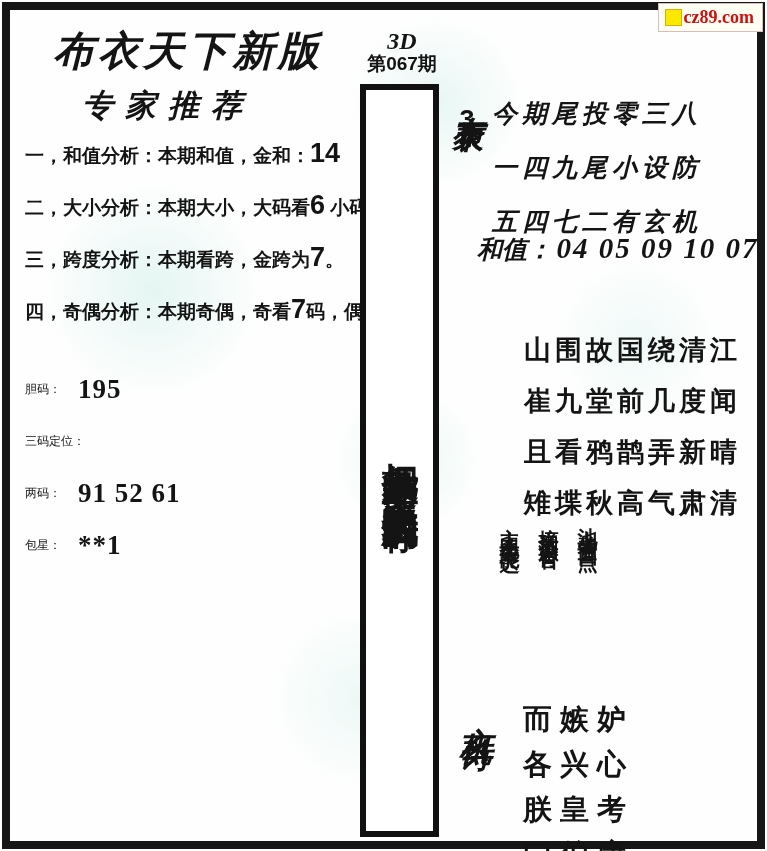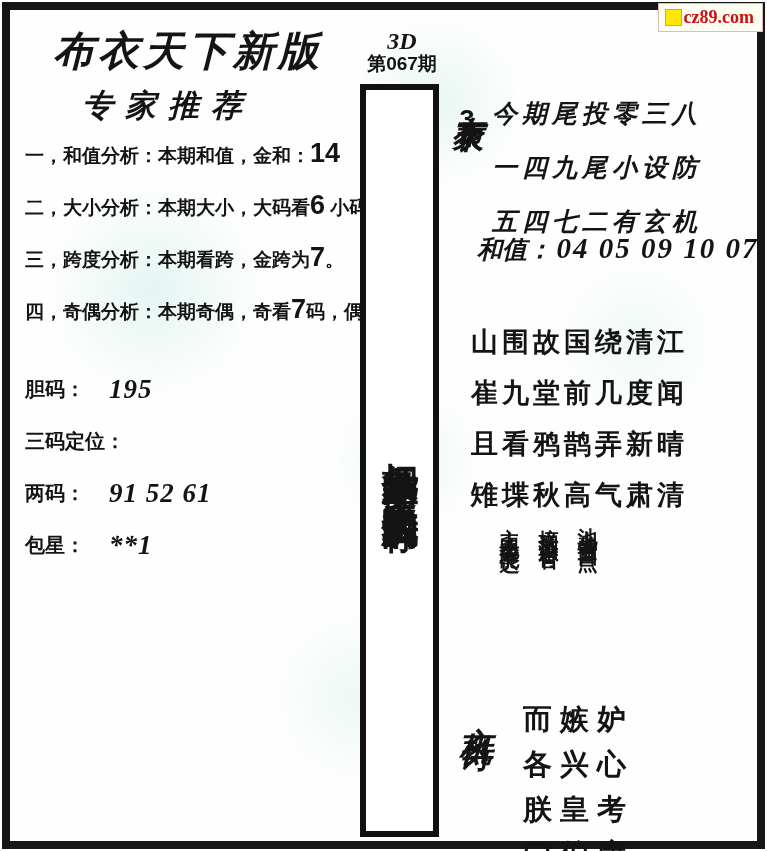--- a/index.html
+++ b/index.html
@@ -33,40 +33,40 @@
   .issue{left:352px; top:28px; width:100px; text-align:center; line-height:1.1;}
   .issue .game{font-family:"Liberation Serif", serif; font-style:italic; font-weight:bold; font-size:24px; display:block;}
   .issue .num{font-weight:bold; font-size:19px; display:block;}
 
   .analysis{left:25px; top:140px; width:350px;}
   .ana-line{margin-bottom:25px; font-size:19px; font-weight:700; line-height:1.15; white-space:nowrap;}
   .ana-line .big{font-size:27px; line-height:1;}
 
   .picks{left:25px; top:374px; width:350px;}
   .pick{margin-bottom:21px; white-space:nowrap; height:31px; display:flex; align-items:center;}
-  .pick .lab{font-size:20px; font-weight:700;}
-  .pick .val{font-family:"Liberation Serif", serif; font-style:italic; font-weight:bold;
-    font-size:27px; margin-left:24px; letter-spacing:1px;}
+  .pick .lab{font-size:12px; font-weight:400;}
+  .pick .val{font-family:"Liberation Serif", serif; font-weight:bold;
+    font-size:27px; margin-left:17px; letter-spacing:1px;}
 
   .banner{left:360px; top:84px; width:79px; height:753px; border:6px solid #111; box-sizing:border-box;
     display:flex; flex-direction:column; align-items:center; justify-content:center; gap:24px; background:#fff;}
   .banner .vtext{font-size:37px; font-weight:bold; line-height:1.15; letter-spacing:2px;}
 
   .brand{left:441px; top:92px; width:52px; display:flex; flex-direction:column; align-items:center;}
   .brand .chars{font-size:31px; font-weight:bold; font-style:italic; letter-spacing:3px; line-height:1.05;}
   .brand .n3{font-size:27px; font-weight:600; margin-top:1px;}
 
   .tips{left:492px; top:97px; width:250px;}
   .tip{margin-bottom:21px; font-size:25px; font-weight:bold; font-style:italic; letter-spacing:5px; white-space:nowrap;}
 
   .sum{left:477px; top:232px; white-space:nowrap;}
   .sum .lab{font-size:25px; font-weight:bold; font-style:italic;}
   .sum .vals{font-family:"Liberation Serif", serif; font-size:29px; font-weight:bold; font-style:italic; letter-spacing:2px;}
 
-  .poem{left:471px; top:324px; width:270px;}
+  .poem{left:471px; top:332px; width:270px;text-align:right;}
   .poem-line{margin-bottom:15px; font-size:27px; font-weight:bold; letter-spacing:4px; white-space:nowrap;}
 
   .couplets{left:498px; top:512px; display:flex; flex-direction:row; gap:15px;}
   .couplet{font-size:20px; font-weight:bold; letter-spacing:4px; line-height:1.2;}
 
   .mystery-title{left:457px; top:700px; font-size:33px; font-weight:bold; font-style:italic; letter-spacing:6px; line-height:1.1;}
   .mystery{left:523px; top:700px;}
   .mys-row{font-size:29px; font-weight:bold; letter-spacing:8px; margin-bottom:5px; white-space:nowrap;}
 </style>
 </head>

